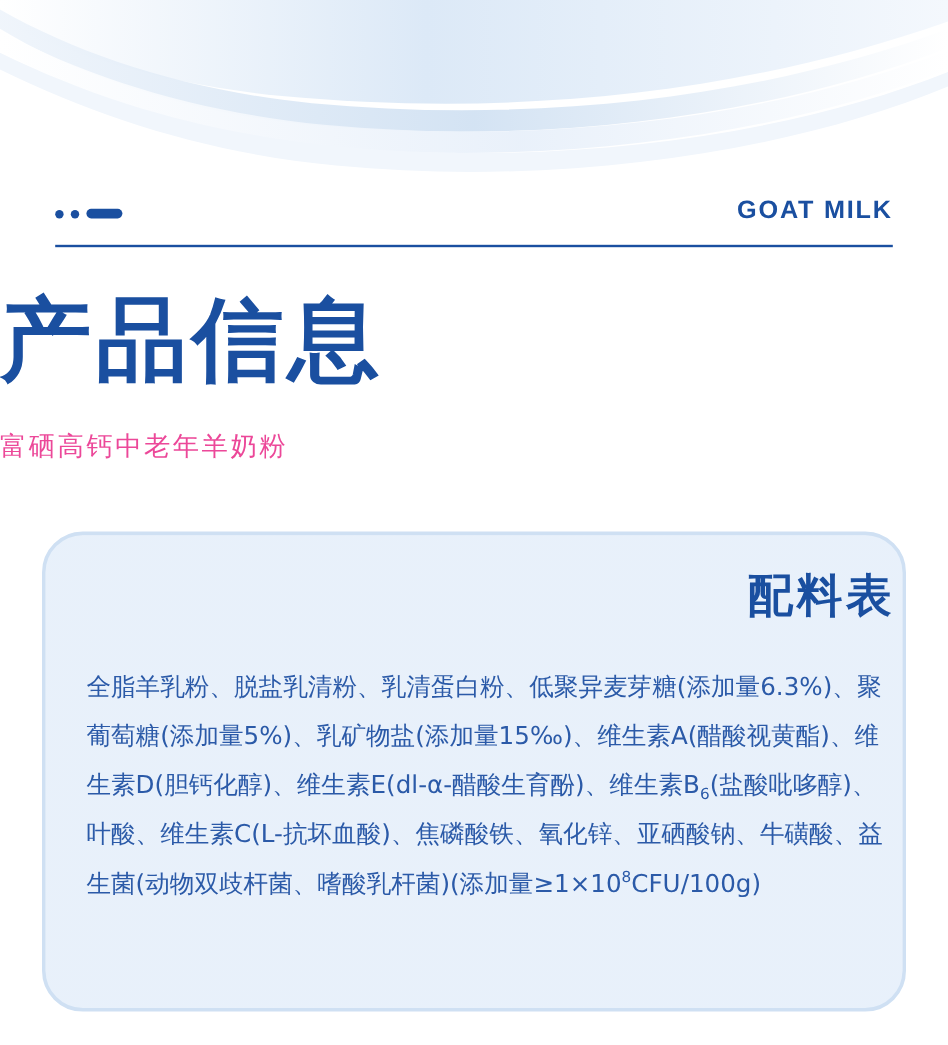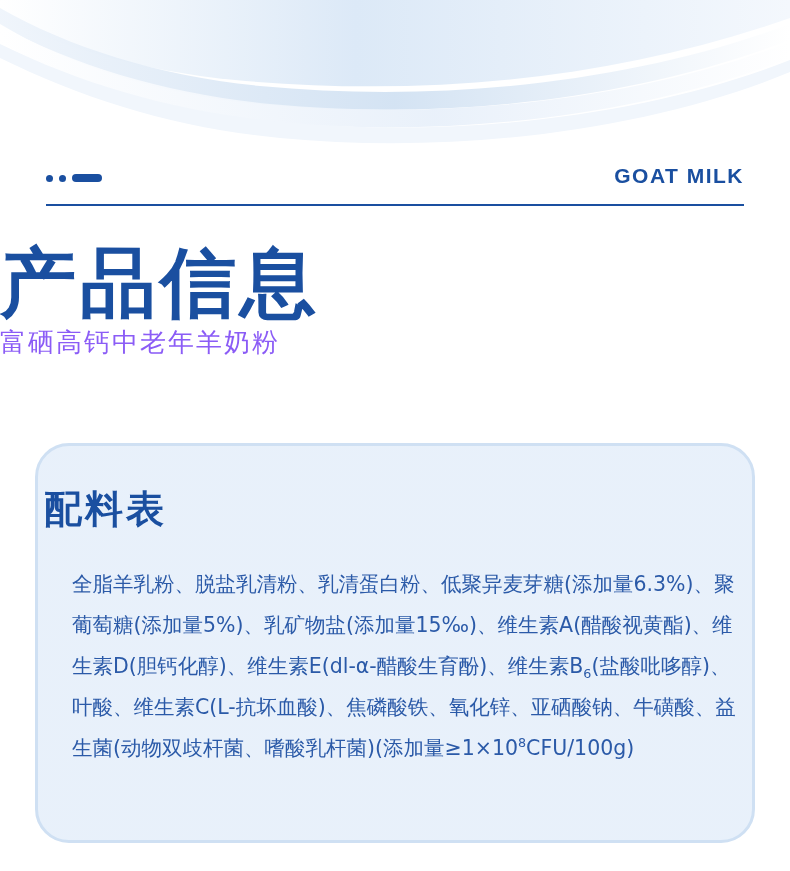--- a/index.html
+++ b/index.html
@@ -92,23 +92,23 @@
   }
   .main-title {
     font-size: 76px;
     font-weight: 900;
     color: #1a4fa0;
     letter-spacing: 4px;
     line-height: 1.05;
     font-family: "DejaVu Sans", "Liberation Sans", sans-serif;
   }
   .sub-title {
-    margin-top: 2px;
-    font-size: 26px;
-    color: #8b5cf6;
+    margin-top: 34px;
+    font-size: 22px;
+    color: #ec4899;
     letter-spacing: 2px;
     font-family: "DejaVu Sans", "Liberation Sans", sans-serif;
   }
 
   
   .card {
     position: absolute;
     top: 443px;
     left: 35px;
     width: 720px;
@@ -123,42 +123,41 @@
     overflow: hidden;
   }
   .card-inner {
     position: absolute;
     inset: 6px;
     border-radius: 28px;
     box-sizing: border-box;
   }
   .card-title {
     position: absolute;
-    top: 32px;
+    top: 19px;
     left: 0;
     width: 100%;
-    text-align: left;
+    text-align: right;
     font-size: 38px;
     font-weight: 900;
     color: #1a4fa0;
     letter-spacing: 3px;
     font-family: Liberation Serif, serif;
   }
   .card-body {
     position: absolute;
     top: 100px;
     left: 28px;
     width: 664px;
     font-size: 20.5px;
     line-height: 2.0;
     color: #2b5aa8;
     font-family: "DejaVu Sans", "Liberation Sans", sans-serif;
     text-align: left;
     word-break: break-all;
-    margin-top: 12px;
   }
   .card-body sup {
     font-size: 0.62em;
     vertical-align: super;
   }
   .card-body sub {
     font-size: 0.62em;
     vertical-align: sub;
   }
 </style>

